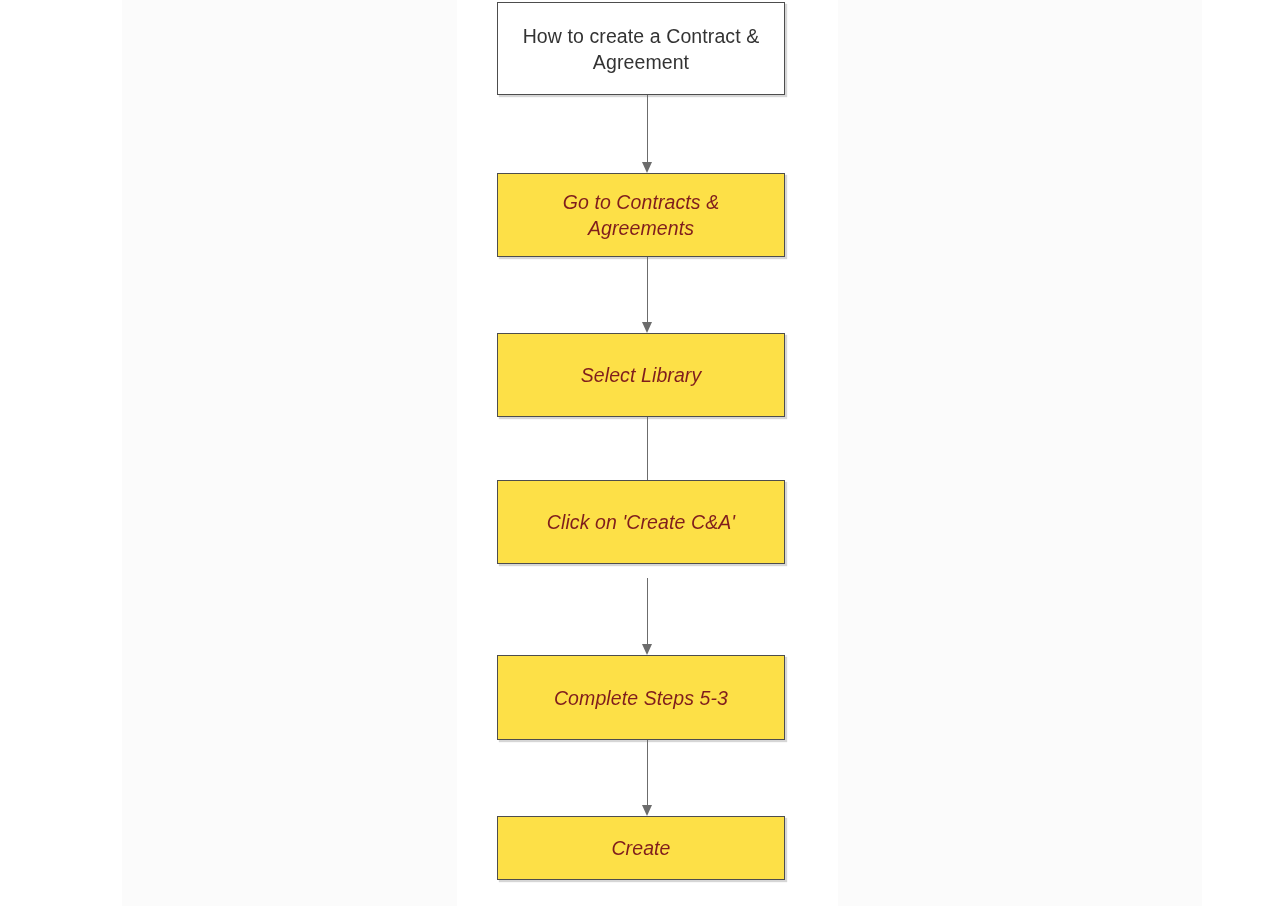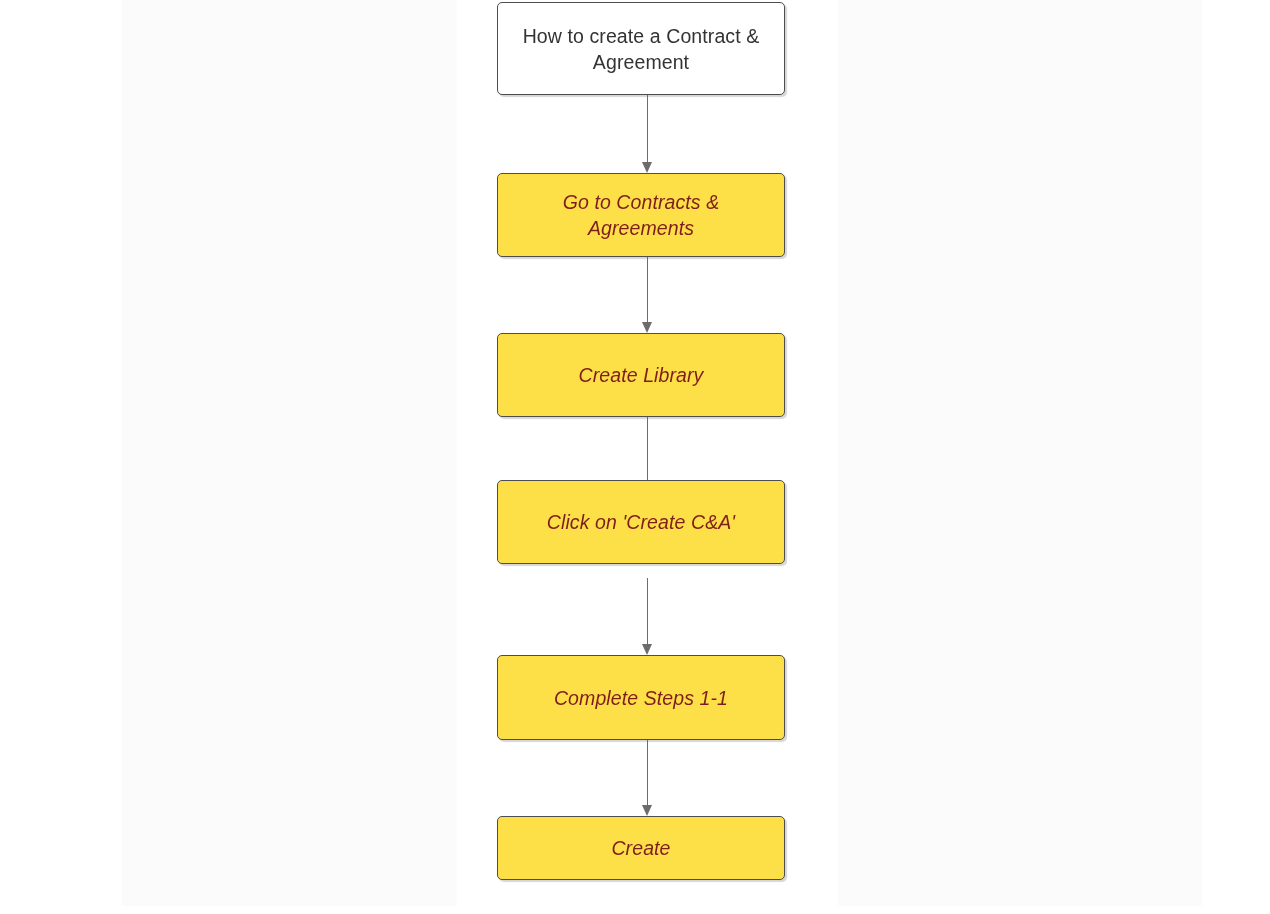--- a/index.html
+++ b/index.html
@@ -42,21 +42,21 @@
     width: 381px;
     height: 914px;
   }
 
   .node {
     position: absolute;
     left: 40px;
     width: 288px;
     box-sizing: border-box;
     border: 1.6px solid #4d4d4d;
-    border-radius: 5px;
+    border-radius: 0;
     display: flex;
     align-items: center;
     justify-content: center;
     text-align: center;
     font-size: 19.5px;
     line-height: 26px;
     letter-spacing: 0.1px;
     box-shadow: 2px 2px 1px rgba(0,0,0,0.16);
     padding: 0 10px;
   }
@@ -137,39 +137,39 @@
     <div class="node step" id="node-1">
       <span class="node-label">Go to Contracts &amp; Agreements</span>
     </div>
 
     <div class="edge" id="edge-1">
       <div class="line"></div>
       <div class="head"></div>
     </div>
 
     <div class="node step" id="node-2">
-      <span class="node-label">Create Library</span>
+      <span class="node-label">Select Library</span>
     </div>
 
     <div class="edge" id="edge-2">
       <div class="line"></div>
       <div class="head"></div>
     </div>
 
     <div class="node step" id="node-3">
       <span class="node-label">Click on 'Create C&amp;A'</span>
     </div>
 
     <div class="edge" id="edge-3">
       <div class="line"></div>
       <div class="head"></div>
     </div>
 
     <div class="node step" id="node-4">
-      <span class="node-label">Complete Steps 1-1</span>
+      <span class="node-label">Complete Steps 5-3</span>
     </div>
 
     <div class="edge" id="edge-4">
       <div class="line"></div>
       <div class="head"></div>
     </div>
 
     <div class="node step" id="node-5">
       <span class="node-label">Create</span>
     </div>

